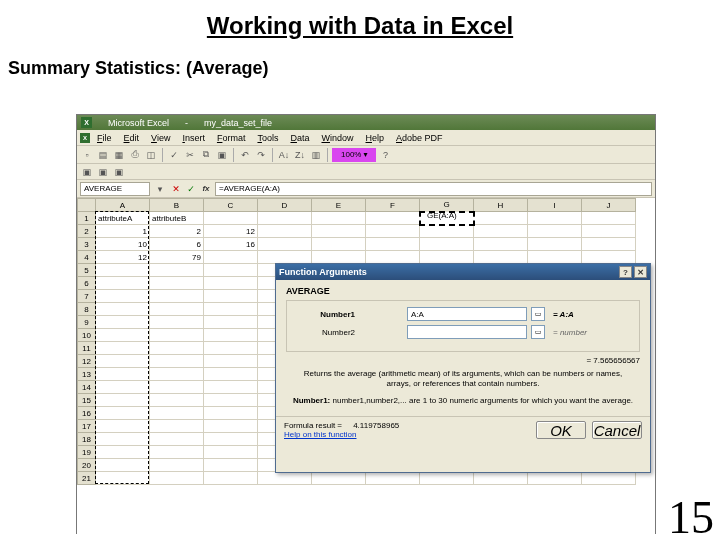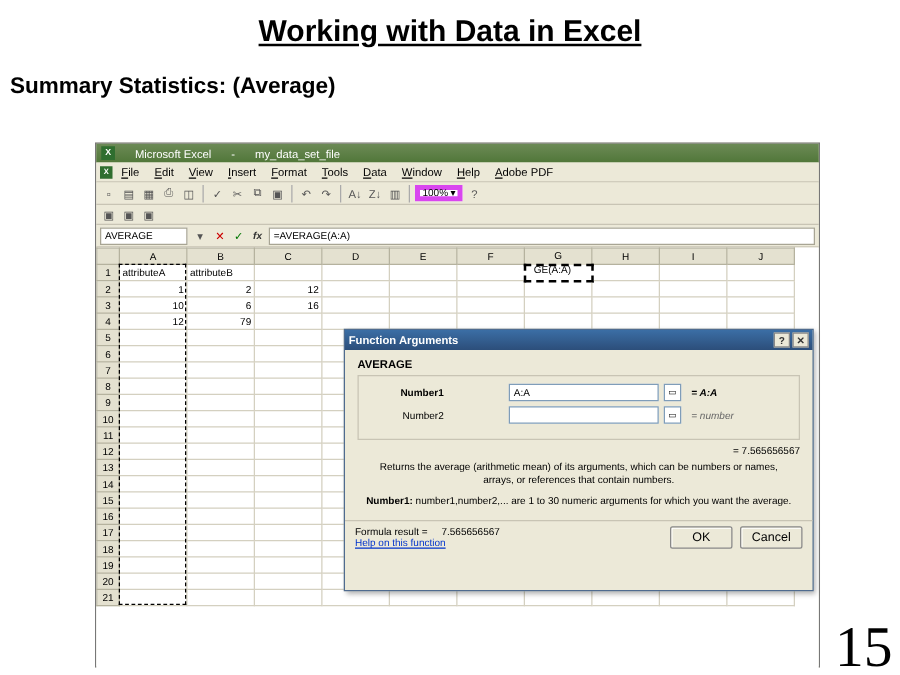--- a/index.html
+++ b/index.html
@@ -71,21 +71,21 @@
     padding: 0 3px;
     gap: 2px;
   }
   .tbtn {
     width: 14px; height: 14px;
     border: 1px solid transparent;
     display:inline-flex; align-items:center; justify-content:center;
     font-size: 9px; color:#555;
   }
   .tsep { width:1px; height:14px; background:#aaa; margin:0 2px;}
-  .zoom { border:4px solid #d946ef; background:#fff; height:13px; font-size:8px; padding:0 2px; display:flex; align-items:center; gap:2px;}
+  .zoom { border:7px solid #d946ef; background:#fff; height:13px; font-size:8px; padding:0 2px; display:flex; align-items:center; gap:2px;}
   .namebox-row {
     height: 18px;
     background:#ece9d8;
     border-bottom:1px solid #c8c4b4;
     display:flex; align-items:center; padding:0 3px; gap:3px;
   }
   .namebox { background:#fff; border:1px solid #a8a594; width:70px; height:14px; font-size:8px; padding:0 3px; display:flex; align-items:center;}
   .fbar-btn { width:12px; height:12px; display:inline-flex; align-items:center; justify-content:center; font-size:9px;}
   .fbar-btn.red { color:#c00;}
   .fbar-btn.green { color:#070;}
@@ -130,21 +130,21 @@
   .arg-hint { font-size:8px; color:#666; margin-left:4px;font-style:italic;}
   .arg-hint.bold { font-weight:bold; color:#000;}
   .result-line { text-align:right; font-size:8px; margin:2px 0 4px 0;}
   .desc { font-size:8px; line-height:1.3; text-align:center; margin:2px 6px 6px 6px;}
   .desc2 { font-size:8px; line-height:1.3; text-align:center; margin:0 6px 6px 6px;}
   .desc2 b { font-weight:bold;}
   .dlg-footer { display:flex; align-items:center; justify-content:space-between; padding:4px 8px 6px 8px; border-top:1px solid #c8c4b4;}
   .formula-result { font-size:8px;}
   .help-link { color:#0033cc; font-size:8px; text-decoration:underline;}
   .btns { display:flex; gap:6px;}
-  .btn { width:50px; height:18px; background:#ece9d8; border:1px solid #888; border-radius:2px; font-size:10px; display:flex; align-items:center; justify-content:center; box-shadow: inset 1px 1px 0 #fff;}
+  .btn { width:50px; height:18px; background:#ece9d8; border:1px solid #888; border-radius:2px; font-size:15px; display:flex; align-items:center; justify-content:center; box-shadow: inset 1px 1px 0 #fff; font-style: italic;}
   .page-number {
     position:absolute;
     right:6px; bottom:-4px;
     font-size:46px;
     font-family: "Times New Roman", serif;
     font-weight:400;
     color:#000;
   }
 </style>
 </head>
@@ -542,21 +542,21 @@
         <div class="desc2">
           <b>Number1:</b>
           <span>number1,number2,... are 1 to 30 numeric arguments for which you want the average.</span>
         </div>
       </div>
       <div class="dlg-footer">
         <div>
           <div class="formula-result">
             <span>Formula result =</span>
             &nbsp;&nbsp;&nbsp;
-            <span>7.565656567</span>
+            <span>4.119758965</span>
           </div>
           <div class="help-link">Help on this function</div>
         </div>
         <div class="btns">
           <div class="btn">OK</div>
           <div class="btn">Cancel</div>
         </div>
       </div>
     </div>
   </div>

